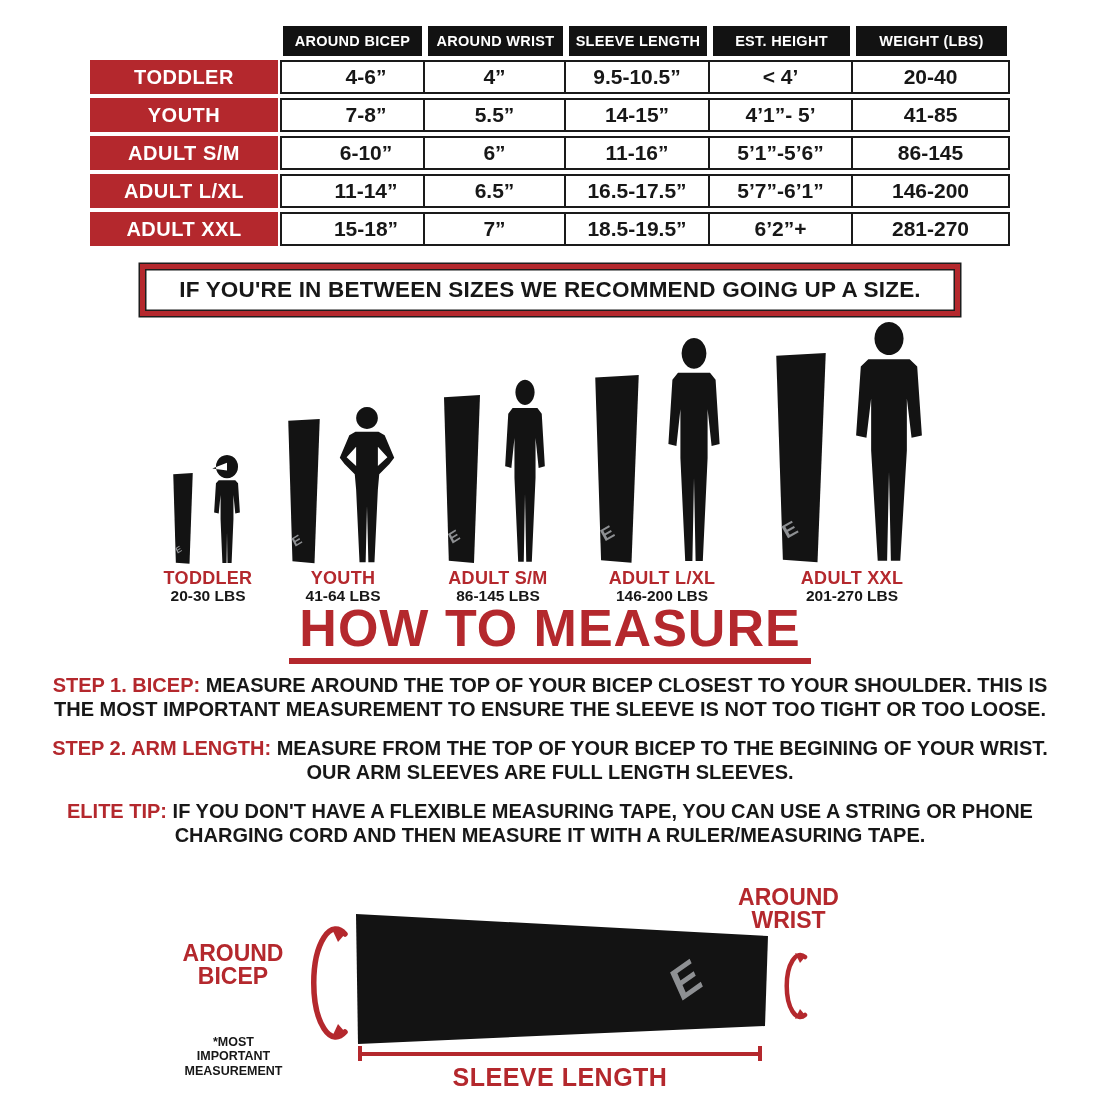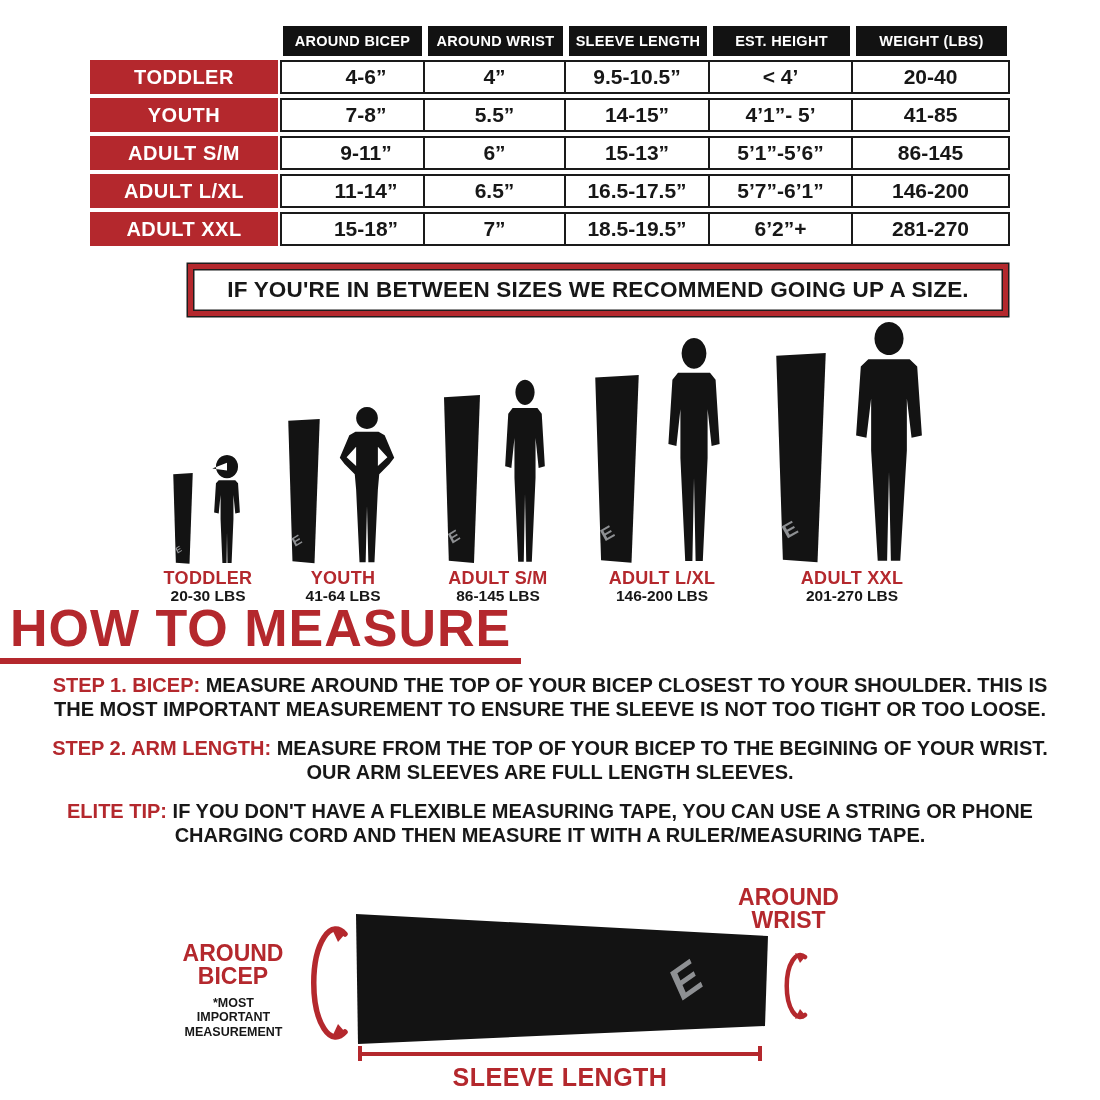--- a/index.html
+++ b/index.html
@@ -27,51 +27,50 @@
     height:34px; border:2.5px solid #1a1a1a; border-left:none; white-space:nowrap;
   }
   .cell.first { border-left:2.5px solid #1a1a1a;padding-left:27px; }
   
   .banner {
     position:absolute; left:140px; top:264px; width:820px; height:52px;
     border:5px solid #b4282d; background:#fff; color:#171717;
     display:flex; align-items:center; justify-content:center;
     font-size:22.5px; letter-spacing:.2px; white-space:nowrap;
     box-shadow:0 0 0 1.5px #1d1d1d, inset 0 0 0 1.5px #1d1d1d;
-    margin-left:48px;
   }
   
   .est-heading { position:absolute; left:178px; top:334px; font-size:23px; letter-spacing:.5px; }
   .sil-group { position:absolute; display:flex; align-items:flex-end; gap:8px; }
   .g1 { left:170px; top:453px; } .g2 { left:283px; top:407px; }
   .g3 { left:438px; top:379px; } .g4 { left:588px; top:337px; }
   .g5 { left:768px; top:321px; }
   .sil-label { position:absolute; top:569px; width:170px; text-align:center; line-height:1.05; }
   .l1 { left:123px; } .l2 { left:258px; } .l3 { left:413px; } .l4 { left:577px; } .l5 { left:767px; }
   .sil-label .name { color:#b4282d; font-size:18px; letter-spacing:.3px; }
   .sil-label .wt   { color:#171717; font-size:15.5px; }
   svg.fig path, svg.fig circle { fill:#131313; }
   svg text.logo-e {
     font-family:"Liberation Sans", sans-serif; font-weight:bold; font-style:italic;
     fill:#8e9093;
   }
   
-  .htm-wrap { position:absolute; left:0; right:0; top:601px; text-align:left; }
+  .htm-wrap { position:absolute; left:0; right:0; top:601px; text-align:center; }
   .htm {
     display:inline-block; color:#b4282d; font-size:52px; letter-spacing:1px;
     border-bottom:6px solid #b4282d; padding:0 10px 2px; line-height:1.05;
   }
   .steps { position:absolute; left:44px; top:673px; width:1012px; text-align:center; }
   .steps p { font-size:20px; line-height:1.2; margin-bottom:15px; }
   .steps .lbl { color:#b4282d; }
   
   .diag-label { position:absolute; color:#b4282d; font-size:23px; line-height:1.02; text-align:center; }
   .bicep-label { left:172px; top:942px; width:122px; }
   .wrist-label { left:726px; top:886px; width:125px; }
-  .bicep-note  { position:absolute; left:176px; top:996px; width:115px; text-align:center;
+  .bicep-note  { position:absolute; left:176px; top:1035px; width:115px; text-align:center;
                  font-size:12.5px; line-height:1.15; color:#171717; }
   .ellipse-svg { position:absolute; }
   .e-bicep { left:299px; top:920px; }
   .e-wrist { left:774px; top:948px; }
   .big-sleeve { position:absolute; left:352px; top:906px; }
   .len-line { position:absolute; left:358px; top:1046px; width:404px; height:15px; }
   .len-line::before { content:""; position:absolute; left:0; right:0; top:5.5px; height:4px; background:#b4282d; }
   .len-line::after  { content:""; position:absolute; left:0; top:0; width:4px; height:15px; background:#b4282d;
                       box-shadow:400px 0 0 #b4282d; }
   .sleeve-len-label { position:absolute; left:410px; top:1063px; width:300px; text-align:center;
@@ -103,23 +102,23 @@
     <div class="trow">
       <div class="rlabel">YOUTH</div>
       <div class="cell first">7-8”</div>
       <div class="cell">5.5”</div>
       <div class="cell">14-15”</div>
       <div class="cell">4’1”- 5’</div>
       <div class="cell">41-85</div>
     </div>
     <div class="trow">
       <div class="rlabel">ADULT S/M</div>
-      <div class="cell first">9-11”</div>
+      <div class="cell first">6-10”</div>
       <div class="cell">6”</div>
-      <div class="cell">15-13”</div>
+      <div class="cell">11-16”</div>
       <div class="cell">5’1”-5’6”</div>
       <div class="cell">86-145</div>
     </div>
     <div class="trow">
       <div class="rlabel">ADULT L/XL</div>
       <div class="cell first">11-14”</div>
       <div class="cell">6.5”</div>
       <div class="cell">16.5-17.5”</div>
       <div class="cell">5’7”-6’1”</div>
       <div class="cell">146-200</div>

